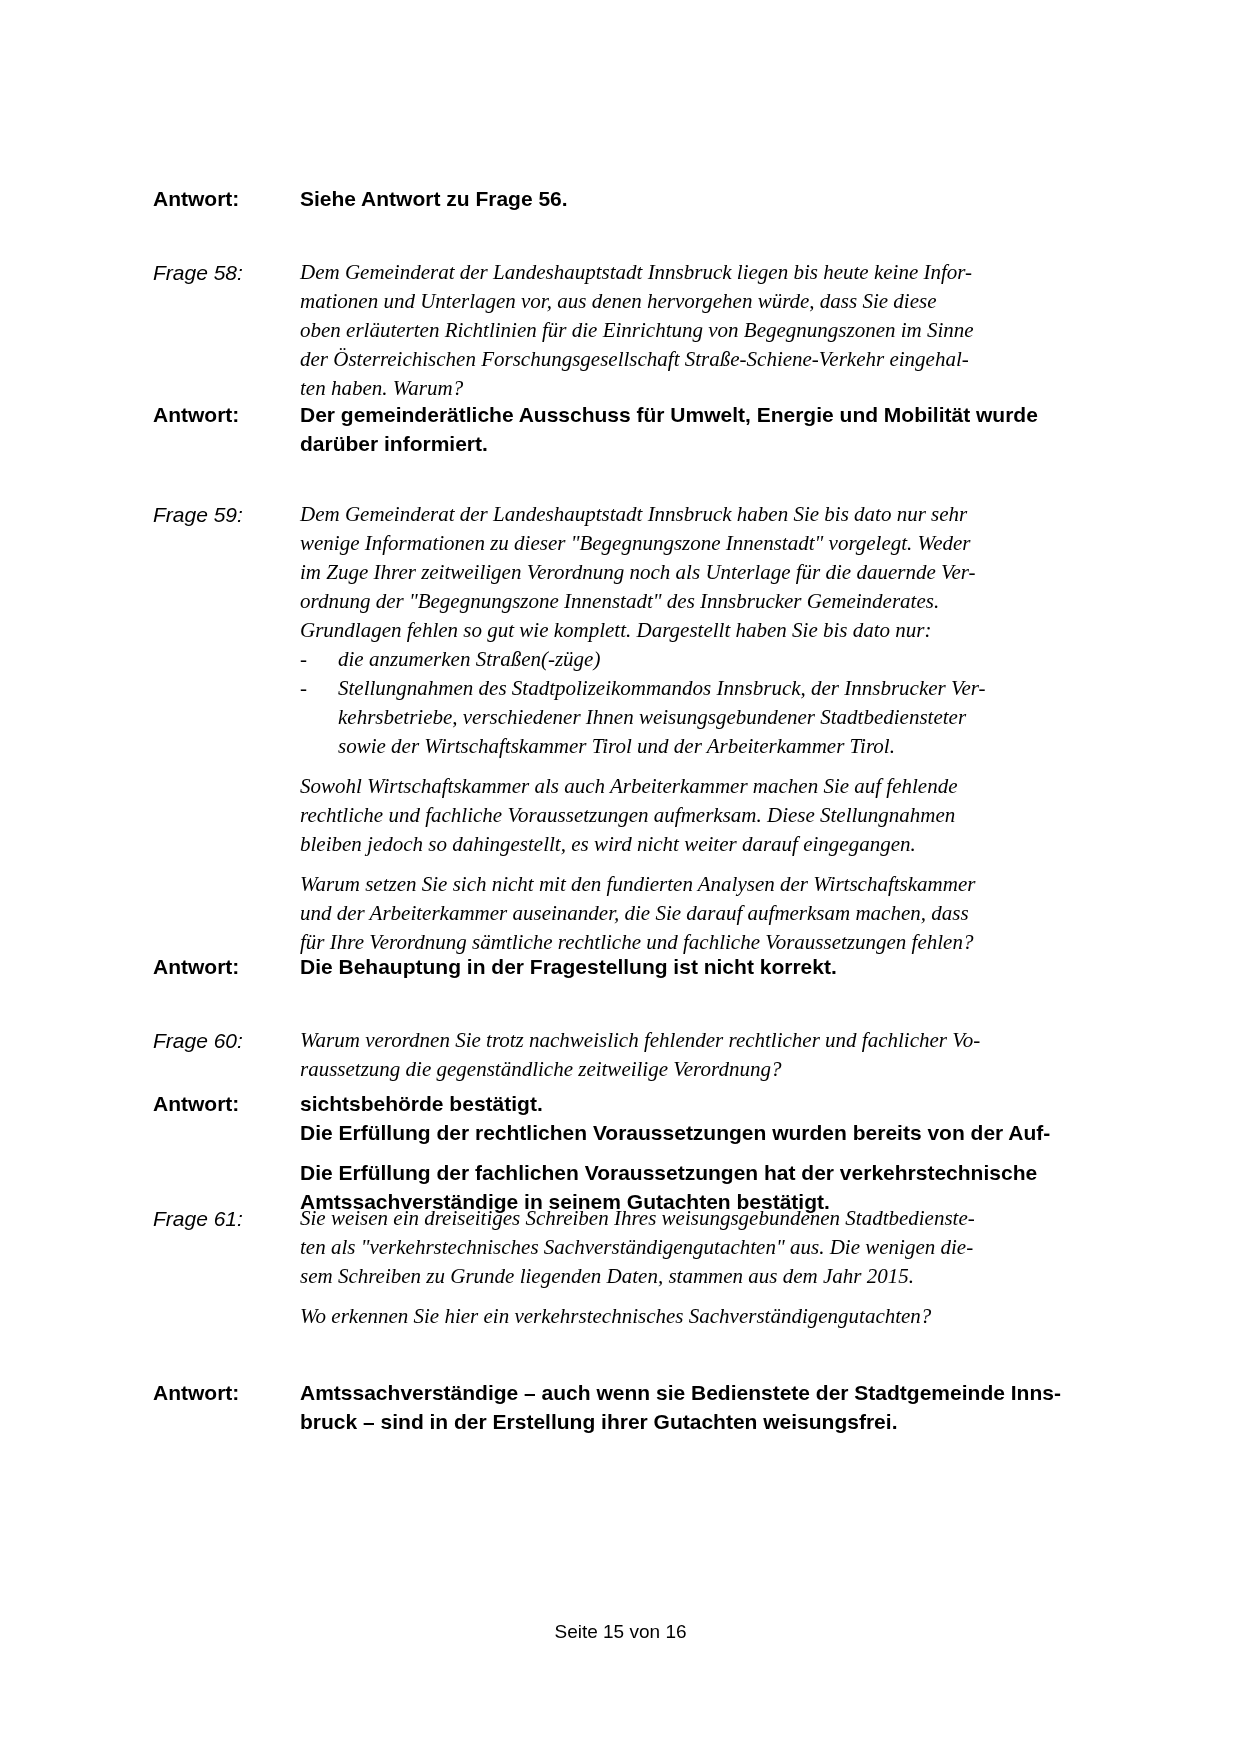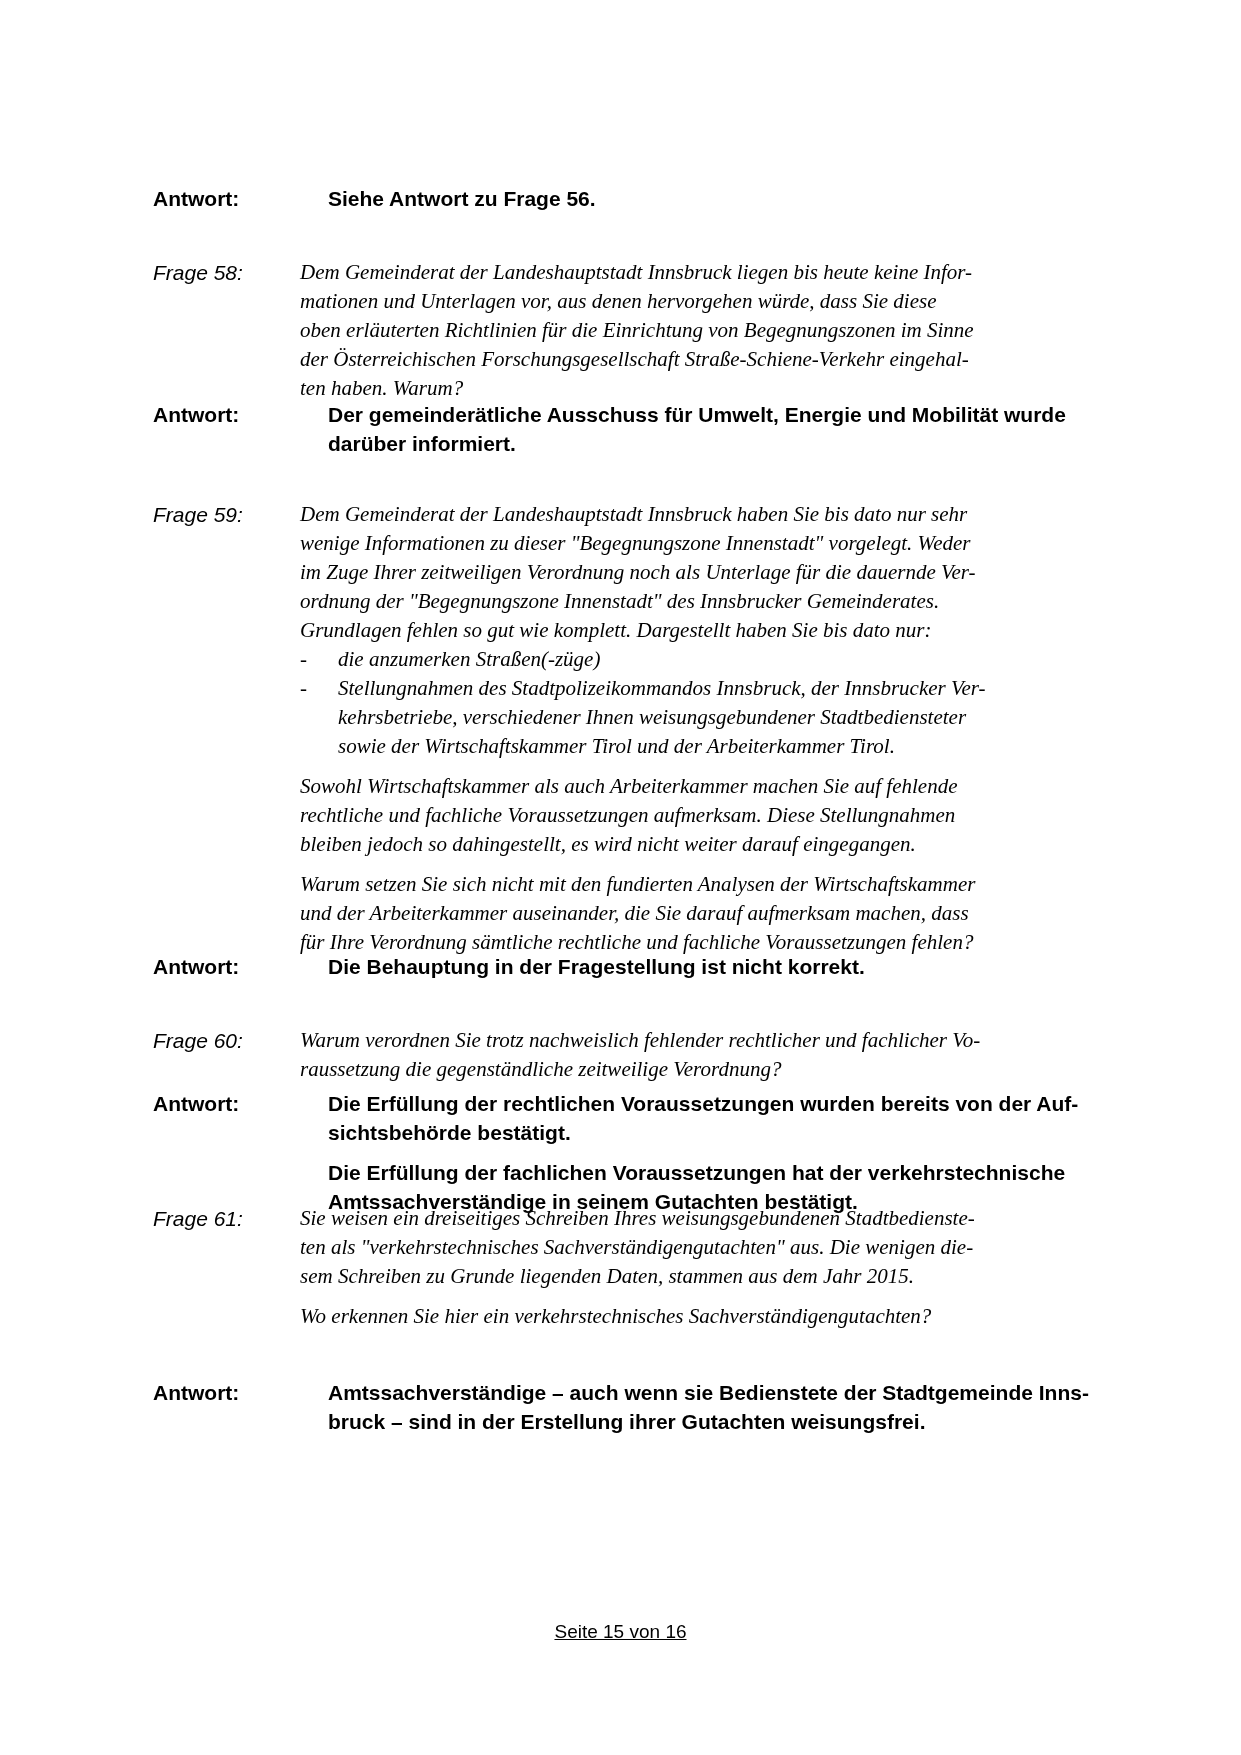--- a/index.html
+++ b/index.html
@@ -5,27 +5,27 @@
   html, body { margin: 0; padding: 0; background: #ffffff; }
   body { width: 1241px; height: 1755px; position: relative; overflow: hidden;
          font-family: "Liberation Sans", sans-serif; color: #000; }
   .page { position: absolute; left: 0; top: 0; width: 1241px; height: 1536px; }
   .block { position: absolute; left: 153px; width: 990px; display: flex; }
   .label { width: 147px; flex: 0 0 147px; font-size: 21px; line-height: 29px; }
   .label.q { font-style: italic; }
   .label.a { font-weight: bold; }
   .body { flex: 1; font-size: 21px; line-height: 29px; }
   .body.q { font-style: italic; font-family: Liberation Serif, serif; }
-  .body.a { font-weight: bold; margin-left: 28px; }
+  .body.a { font-weight: bold; }
   .line { display: block; white-space: nowrap; }
   .para + .para { margin-top: 11px; }
   .bullet { display: flex; }
   .bullet .dash { width: 38px; flex: 0 0 38px; }
   .footer { position: absolute; top: 1620px; left: 0; width: 1241px; text-align: center;
-            font-size: 19px; line-height: 24px; text-decoration: underline; }
+            font-size: 19px; line-height: 24px; }
 </style>
 </head>
 <body>
 
 <div class="page">
 
   <div class="block" style="top:184px">
     <div class="label a">Antwort:</div>
     <div class="body a">
       <div class="para">
@@ -110,22 +110,22 @@
         <span class="line">Warum verordnen Sie trotz nachweislich fehlender rechtlicher und fachlicher Vo-</span>
         <span class="line">raussetzung die gegenständliche zeitweilige Verordnung?</span>
       </div>
     </div>
   </div>
 
   <div class="block" style="top:1089px">
     <div class="label a">Antwort:</div>
     <div class="body a">
       <div class="para">
+        <span class="line">sichtsbehörde bestätigt.</span>
         <span class="line">Die Erfüllung der rechtlichen Voraussetzungen wurden bereits von der Auf-</span>
-        <span class="line">sichtsbehörde bestätigt.</span>
       </div>
       <div class="para">
         <span class="line">Die Erfüllung der fachlichen Voraussetzungen hat der verkehrstechnische</span>
         <span class="line">Amtssachverständige in seinem Gutachten bestätigt.</span>
       </div>
     </div>
   </div>
 
   <div class="block" style="top:1204px">
     <div class="label q">Frage 61:</div>

